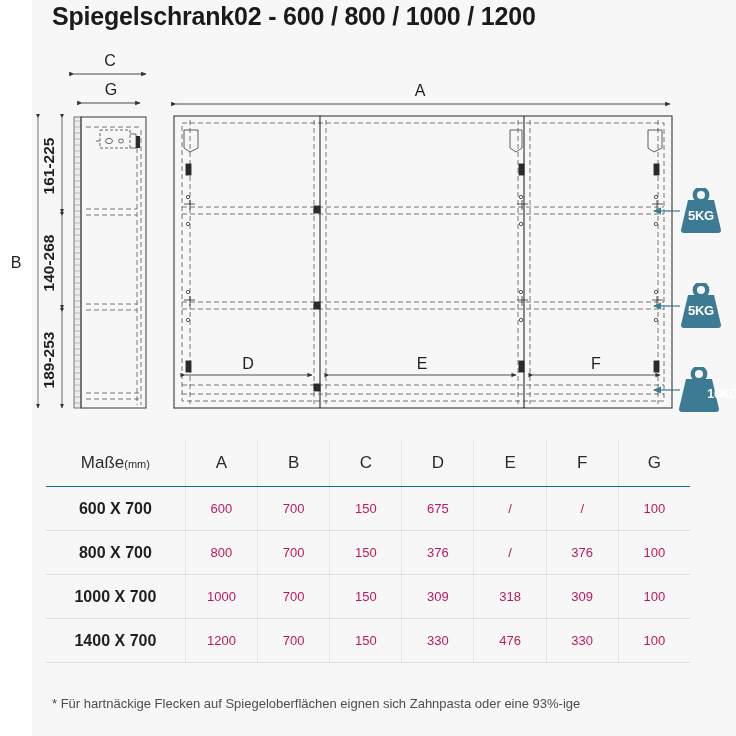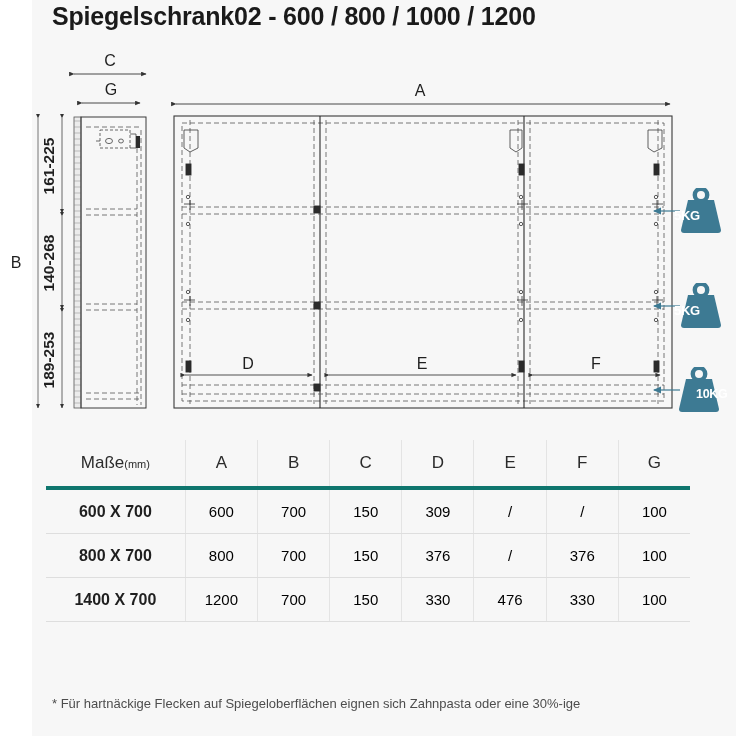--- a/index.html
+++ b/index.html
@@ -31,41 +31,41 @@
     border:0;
     border-bottom:1px solid #dedede;
     text-align:center;
     font-weight:normal;
     color:#3a3a3a;
     font-size:14.5px;
     height:43px;
     vertical-align:middle;
     padding:0;
   }
-  .table tr:first-child th{border-bottom:4px solid #0f766e;height:46px;}
+  .table tr:first-child th{border-bottom:1px solid #0f766e;height:46px;}
   .table .colsep{border-left:1px solid #e4e4e4;}
   .table th.hd{font-size:17px;color:#2b2b2b;}
   .table th.mass{font-size:17px;color:#2b2b2b;text-align:center;}
   .table th.mass .sub{font-size:11px;}
   .table td.size{font-weight:bold;font-size:16px;color:#1f1f1f;text-align:center;}
-  .table td.val{font-size:15px;color:#000000;margin-left:34px;}
+  .table td.val{font-size:13px;color:#be185d;margin-left:34px;}
 
   .footnote{
     position:absolute;left:52px;top:694px;width:650px;
     font-size:13px;line-height:19px;color:#4d4d4d;
     text-align:left;
   }
   .footnote .l2{display:block;padding-left:14px;}
 
   
   .badge{
     position:absolute;width:54px;height:46px;
   }
   .badge .lbl{
-    position:absolute;left:0;top:20px;width:54px;text-align:left;
+    position:absolute;left:0;top:20px;width:54px;text-align:center;
     font-size:13px;font-weight:bold;color:#ffffff;letter-spacing:-0.3px;
   }
   .badge.w10 .lbl{font-size:12.5px;padding-left:24px;}
 </style>
 </head>
 <body>
 
 <div id="root">
   <div class="panel"></div>
 
@@ -310,44 +310,54 @@
         <th class="hd colsep" style="width:72px">F</th>
         <th class="hd colsep" style="width:72px">G</th>
       </tr>
     </thead>
     <tbody>
       <tr>
         <td class="size">600 X 700</td>
         <td class="val colsep">600</td>
         <td class="val colsep">700</td>
         <td class="val colsep">150</td>
-        <td class="val colsep">309</td>
+        <td class="val colsep">675</td>
         <td class="val colsep">/</td>
         <td class="val colsep">/</td>
         <td class="val colsep">100</td>
       </tr>
       <tr>
         <td class="size">800 X 700</td>
         <td class="val colsep">800</td>
         <td class="val colsep">700</td>
         <td class="val colsep">150</td>
         <td class="val colsep">376</td>
         <td class="val colsep">/</td>
         <td class="val colsep">376</td>
         <td class="val colsep">100</td>
       </tr>
       <tr>
+        <td class="size">1000 X 700</td>
+        <td class="val colsep">1000</td>
+        <td class="val colsep">700</td>
+        <td class="val colsep">150</td>
+        <td class="val colsep">309</td>
+        <td class="val colsep">318</td>
+        <td class="val colsep">309</td>
+        <td class="val colsep">100</td>
+      </tr>
+      <tr>
         <td class="size">1400 X 700</td>
         <td class="val colsep">1200</td>
         <td class="val colsep">700</td>
         <td class="val colsep">150</td>
         <td class="val colsep">330</td>
         <td class="val colsep">476</td>
         <td class="val colsep">330</td>
         <td class="val colsep">100</td>
       </tr>
     </tbody>
   </table>
 
   <div class="footnote">
-    <span>* Für hartnäckige Flecken auf Spiegeloberflächen eignen sich Zahnpasta oder eine 30%-ige</span>
+    <span>* Für hartnäckige Flecken auf Spiegeloberflächen eignen sich Zahnpasta oder eine 93%-ige</span>
   </div>
 </div>
 
 </body></html>

